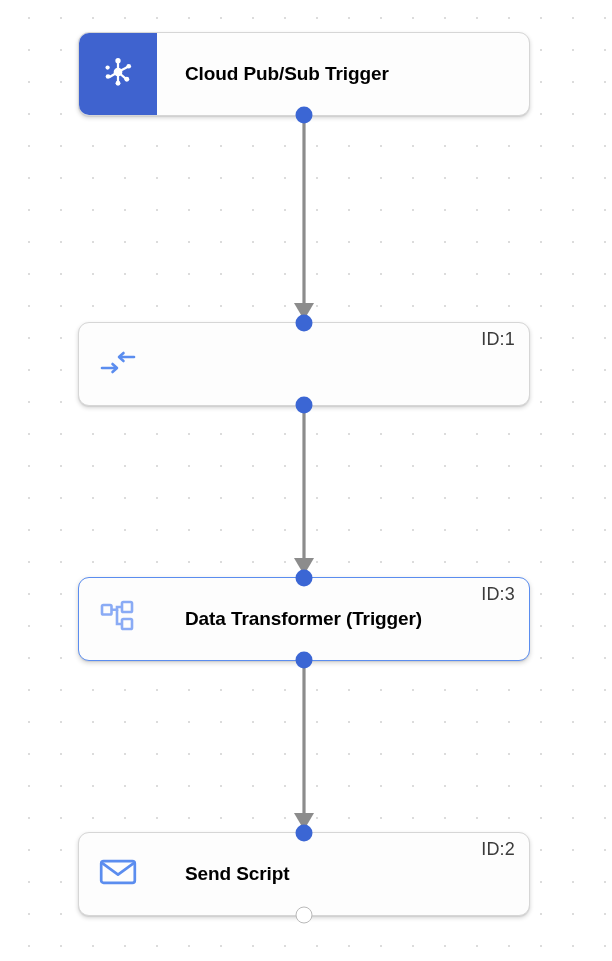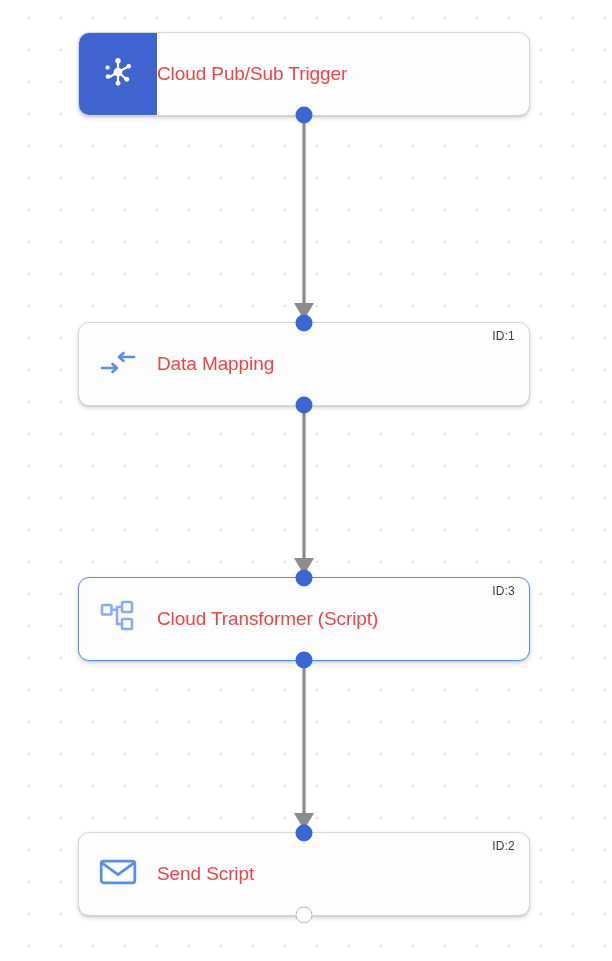--- a/index.html
+++ b/index.html
@@ -70,31 +70,32 @@
     width: 78px;
     height: 100%;
     display: flex;
     align-items: center;
     justify-content: center;
     flex: 0 0 auto;
   }
 
   .node-label {
     font-size: 19px;
-    font-weight: normal;
-    color: #ef4444;
+    font-weight: bold;
+    color: #000000;
     letter-spacing: -0.1px;
     white-space: nowrap;
+    padding-left: 28px;
   }
 
   .id-badge {
     position: absolute;
     top: 6px;
     right: 14px;
-    font-size: 12px;
+    font-size: 18px;
     font-weight: normal;
     color: #3b3b3b;
     letter-spacing: 0.2px;
   }
 
   
   .port {
     position: absolute;
     width: 17px;
     height: 17px;
@@ -163,40 +164,39 @@
     <svg width="40" height="32" viewBox="0 0 40 32">
       <g stroke="#5b8def" stroke-width="2.6" stroke-linecap="round" stroke-linejoin="round" fill="none">
         <line x1="4" y1="22" x2="18" y2="22"></line>
         <polyline points="14.5,18 19,22 14.5,26"></polyline>
         <line x1="36" y1="11" x2="22" y2="11"></line>
         <polyline points="25.5,7 21,11 25.5,15"></polyline>
       </g>
     </svg>
   </span>
 </div>
-        <span class="node-label">Data Mapping</span>
         <span class="id-badge">ID:1</span>
         <span class="port top filled"></span>
         <span class="port bottom filled"></span>
       </div>
       <div class="node selected" style="left: 78px; top: 577px; width: 452px; height: 84px;">
         <div class="icon-slot">
   <span class="icon">
     <svg width="38" height="36" viewBox="0 0 38 36">
       <g stroke="#8aabf5" stroke-width="2.6" fill="none">
         <rect x="3" y="6" width="9.5" height="9.5" rx="1.3"></rect>
         <rect x="23" y="3" width="10" height="10" rx="1.3"></rect>
         <rect x="23" y="20" width="10" height="10" rx="1.3"></rect>
         <path d="M12.5 10.8 H18 V8 H23"></path>
         <path d="M18 10.8 V25 H23"></path>
       </g>
     </svg>
   </span>
 </div>
-        <span class="node-label">Cloud Transformer (Script)</span>
+        <span class="node-label">Data Transformer (Trigger)</span>
         <span class="id-badge">ID:3</span>
         <span class="port top filled"></span>
         <span class="port bottom filled"></span>
       </div>
       <div class="node" style="left: 78px; top: 832px; width: 452px; height: 84px;">
         <div class="icon-slot">
   <span class="icon">
     <svg width="38" height="30" viewBox="0 0 38 30">
       <rect x="2.2" y="4.2" width="33.6" height="21.6" rx="2.4" fill="none" stroke="#5b8def" stroke-width="2.7"></rect>
       <polyline points="3.6,6.4 19,17.6 34.4,6.4" fill="none" stroke="#5b8def" stroke-width="2.7" stroke-linecap="round" stroke-linejoin="round"></polyline>

